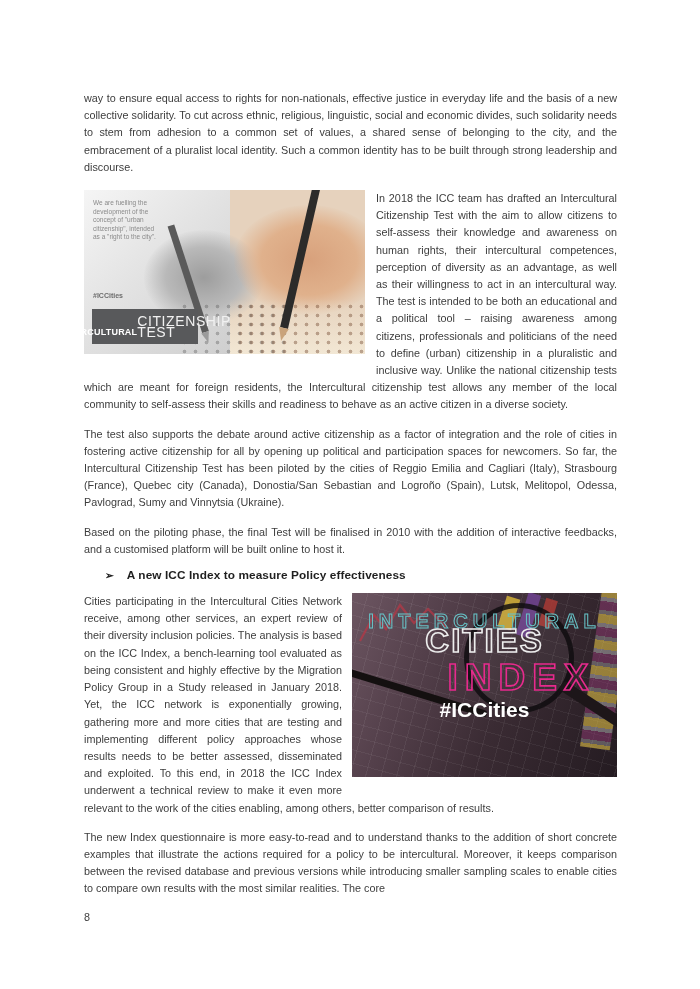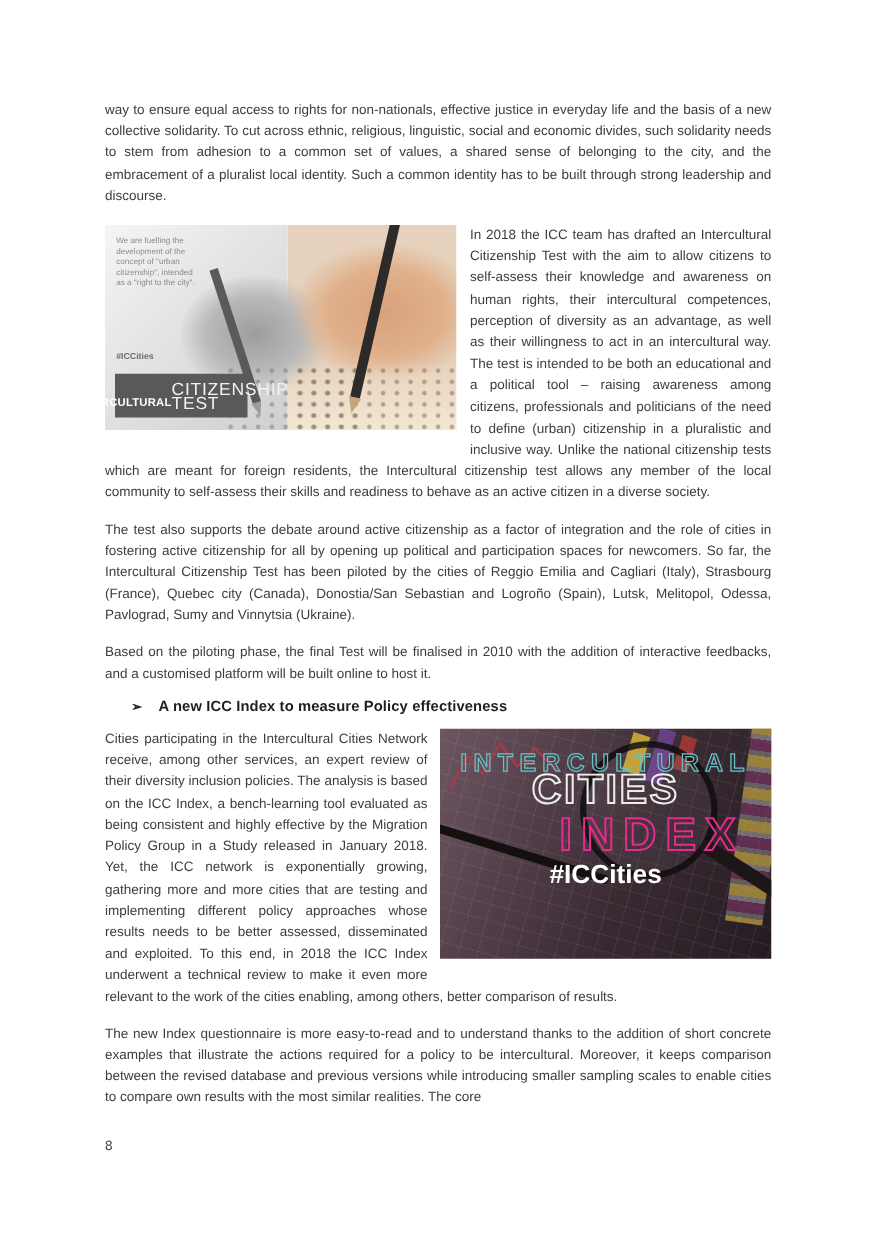--- a/index.html
+++ b/index.html
@@ -1,20 +1,20 @@
 <!DOCTYPE html>
 <html><head>
 <meta charset="utf-8">
 <style>
   html,body{margin:0;padding:0;background:#ffffff;}
   .page{
     position:relative;width:700px;height:989px;background:#ffffff;overflow:hidden;
     font-family:"Liberation Sans",sans-serif;color:#3d3d3d;
   }
-  .content{position:absolute;left:84px;top:80px;width:533px;}
+  .content{position:absolute;left:84px;top:90px;width:533px;}
   .para{
     margin:0;font-size:10.8px;line-height:17.2px;text-align:justify;
     color:#3d3d3d;
   }
   .mb{margin-bottom:14px;}
   .mt{margin-top:12px;}
   .flow::after{content:"";display:block;clear:both;}
 
   
   .img-test{

